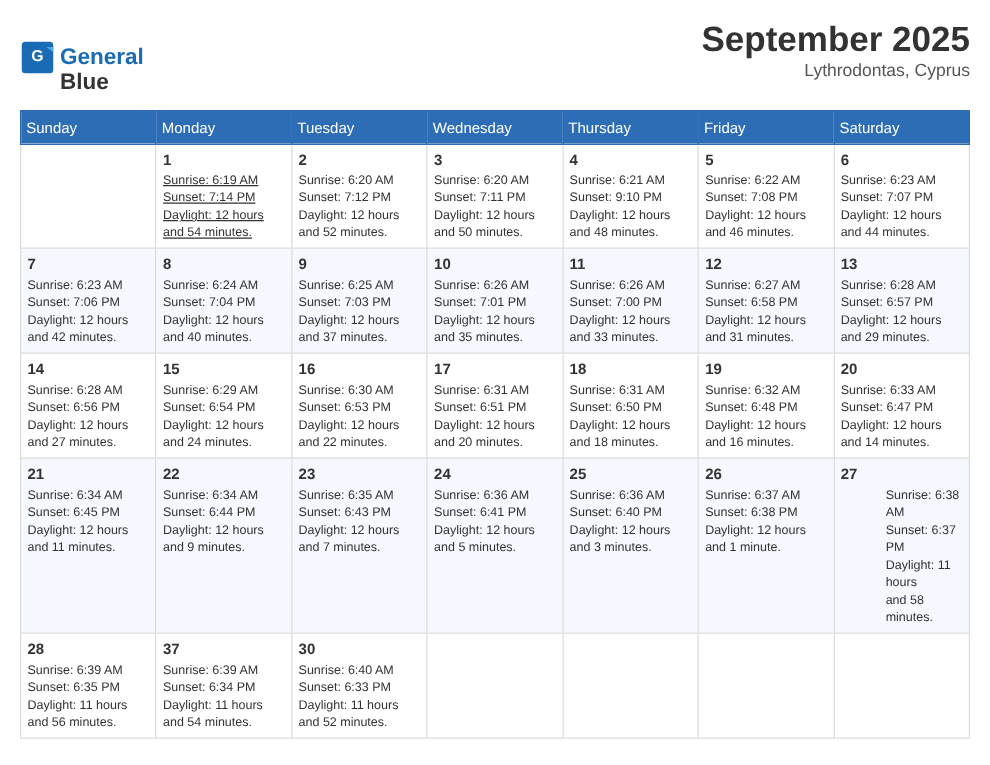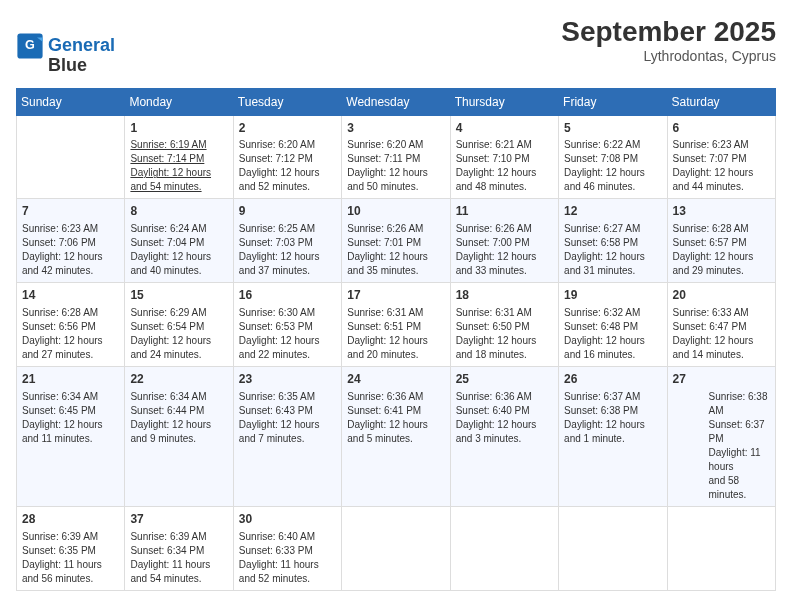--- a/index.html
+++ b/index.html
@@ -151,21 +151,21 @@
         <td>
           <span class="day-number">3</span>
           <div class="day-info" style="white-space: pre-line;">Sunrise: 6:20 AM
 Sunset: 7:11 PM
 Daylight: 12 hours
 and 50 minutes.</div>
         </td>
         <td>
           <span class="day-number">4</span>
           <div class="day-info" style="white-space: pre-line;">Sunrise: 6:21 AM
-Sunset: 7:10 PM
+Sunset: 9:10 PM
 Daylight: 12 hours
 and 48 minutes.</div>
         </td>
         <td>
           <span class="day-number">5</span>
           <div class="day-info" style="white-space: pre-line;">Sunrise: 6:22 AM
 Sunset: 7:08 PM
 Daylight: 12 hours
 and 46 minutes.</div>
         </td>

